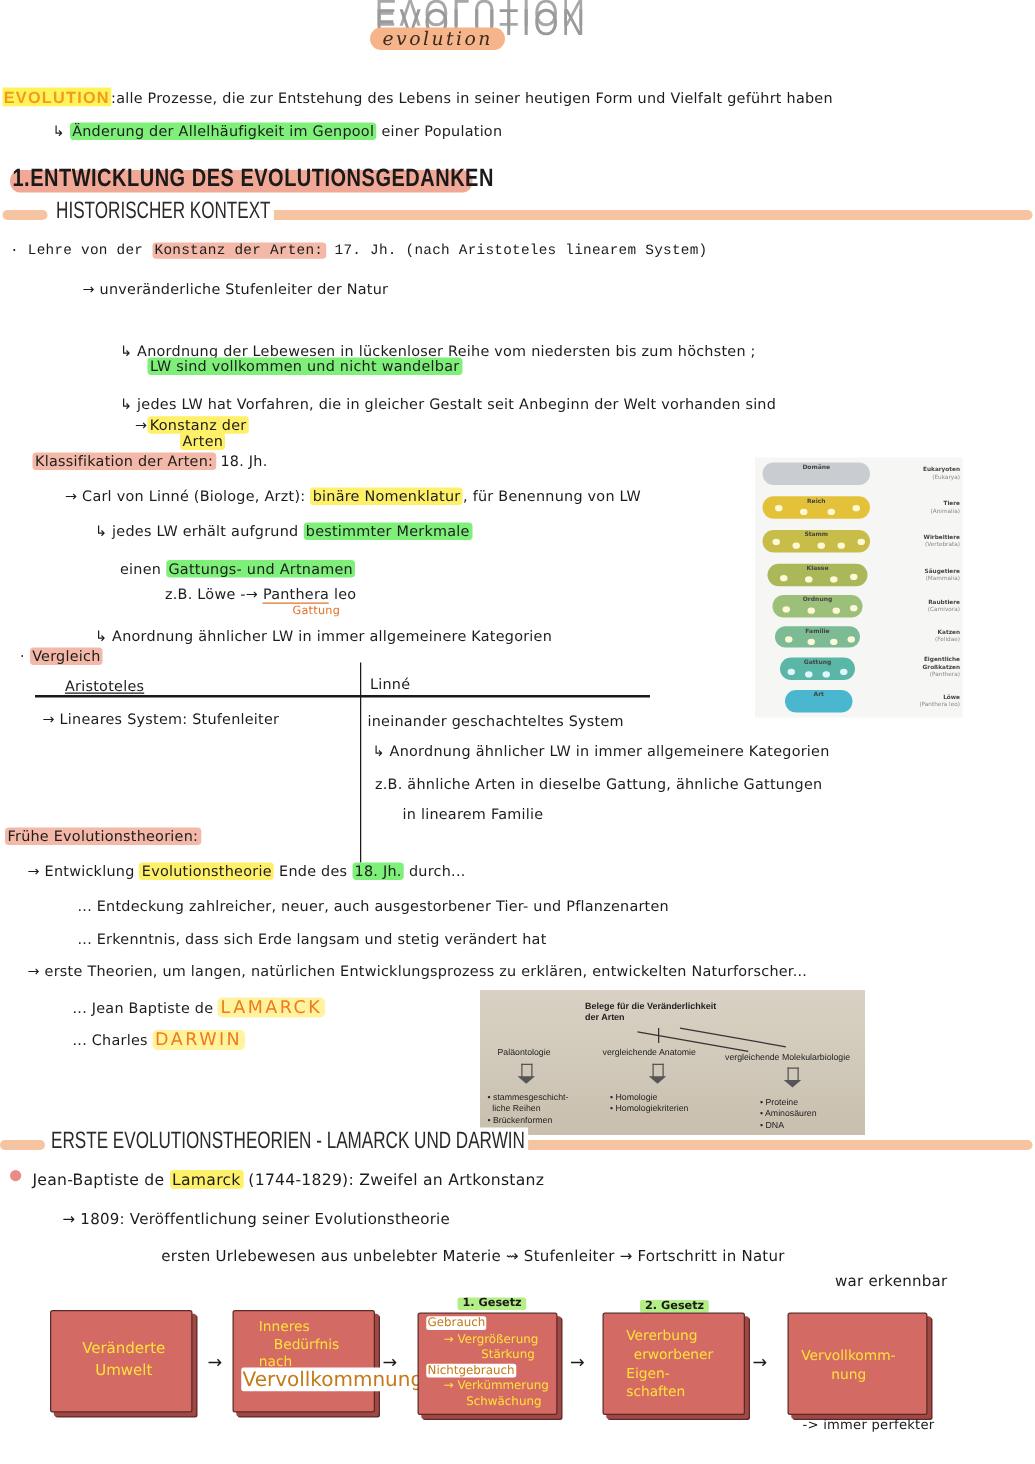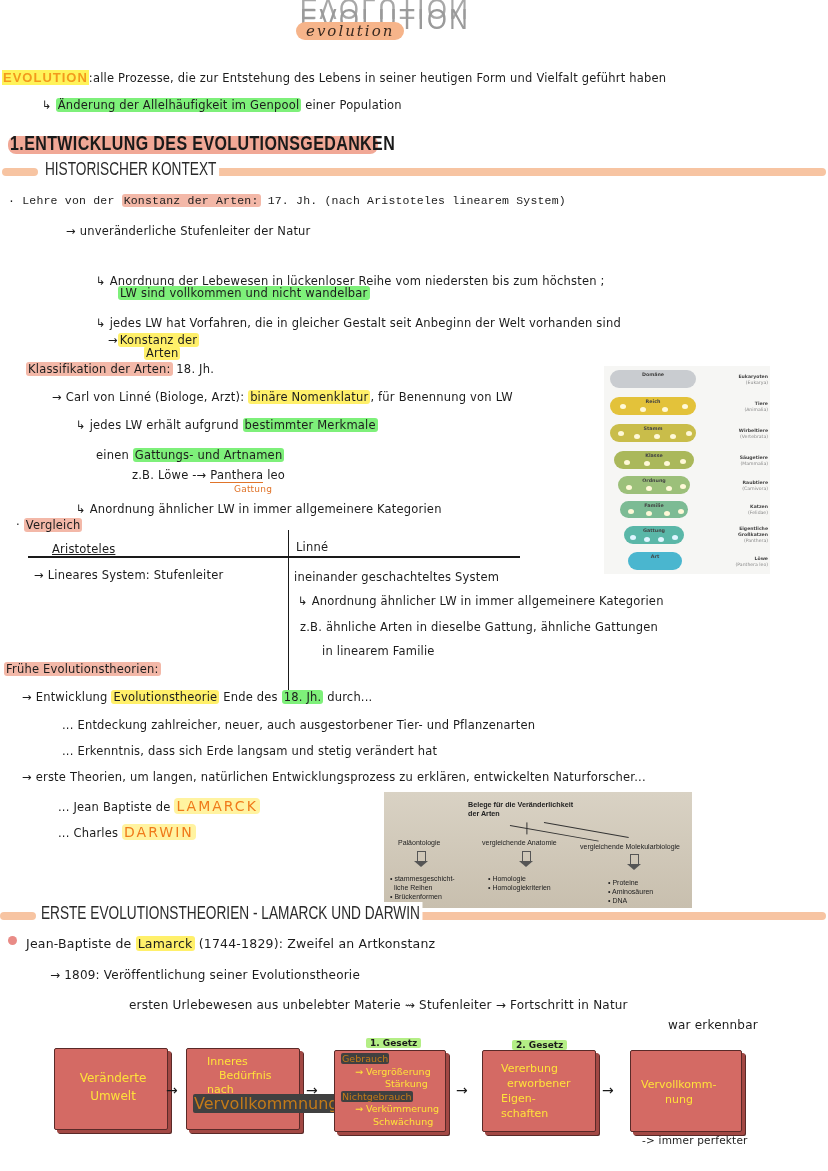--- a/index.html
+++ b/index.html
@@ -51,21 +51,21 @@
   .photo .arr { position: absolute; height: 0.8px; background: #333; transform-origin: left center; }
   .photo .down { position: absolute; width: 7px; height: 10px; border: 1px solid #555; border-bottom: none; }
   .photo .down::after { content: ""; position: absolute; left: -4px; top: 9px; border-left: 7px solid transparent;
                          border-right: 7px solid transparent; border-top: 6px solid #555; }
 
   
   .card { position: absolute; height: 80px; background: #d46a64; border: 1.5px solid #5a2a28;
           box-shadow: 3px 3px 0 #a24844, 4px 4px 0 #5a2a28; border-radius: 2px;
           color: #ffe23a; font-family: "DejaVu Sans", sans-serif; font-size: 11px; line-height: 14px; }
   .card .txt { position: absolute; }
-  .card .yel { background: #404040; color: #c47a18; border-radius: 2px; padding: 0 1px; }
+  .card .yel { background: #ffffff; color: #c47a18; border-radius: 2px; padding: 0 1px; }
   .flow-arrow { position: absolute; font-size: 14px; color: #1a1a1a; }
   .law { position: absolute; background: #b4ee86; font-size: 9px; padding: 0 4px; border-radius: 2px; font-weight: 700; }
 
   .bullet-dot { position: absolute; width: 9px; height: 9px; border-radius: 50%; background: #e98b86; }
 </style>
 </head>
 <body>
 
 <div class="abs title-outline" style="left:300px; top:2px;">EVOLUTION</div>
 <div class="abs title-outline" style="left:300px; top:26px; transform: scaleX(0.85) scaleY(-1); opacity:.85;">EVOLUTION</div>
@@ -242,21 +242,21 @@
 <div class="abs section-title" style="left:38px; top:902px;">ERSTE EVOLUTIONSTHEORIEN - LAMARCK UND DARWIN</div>
 
 <div class="bullet-dot" style="left:8px; top:936px;"></div>
 <div class="abs hw" style="left:26px; top:936px; font-size:12.5px;">
   <span>Jean-Baptiste de </span><span class="hl-yellow">Lamarck</span><span> (1744-1829): Zweifel an Artkonstanz</span>
 </div>
 <div class="abs hw" style="left:50px; top:968px; font-size:12px;">→ 1809: Veröffentlichung seiner Evolutionstheorie</div>
 <div class="abs hw" style="left:110px; top:998px; font-size:12px;margin-left:19px;">ersten Urlebewesen aus unbelebter Materie ⇝ Stufenleiter → Fortschritt in Natur</div>
 <div class="abs hw" style="left:668px; top:1018px; font-size:12px;">war erkennbar</div>
 
-<div class="card" style="left:54px; top:1048px; width:112px;">
+<div class="card" style="left:40px; top:1048px; width:112px;">
   <div class="txt" style="left:18px; top:20px; text-align:center; width:80px; font-size:12px; line-height:18px;">
     <span>Veränderte</span><br><span>Umwelt</span>
   </div>
 </div>
 <div class="flow-arrow abs" style="left:166px; top:1082px;">→</div>
 
 <div class="card" style="left:186px; top:1048px; width:112px;">
   <div class="txt" style="left:14px; top:6px; line-height:14px;">
     <span style="margin-left:6px;">Inneres</span><br>
     <span style="margin-left:18px;">Bedürfnis</span><br>

